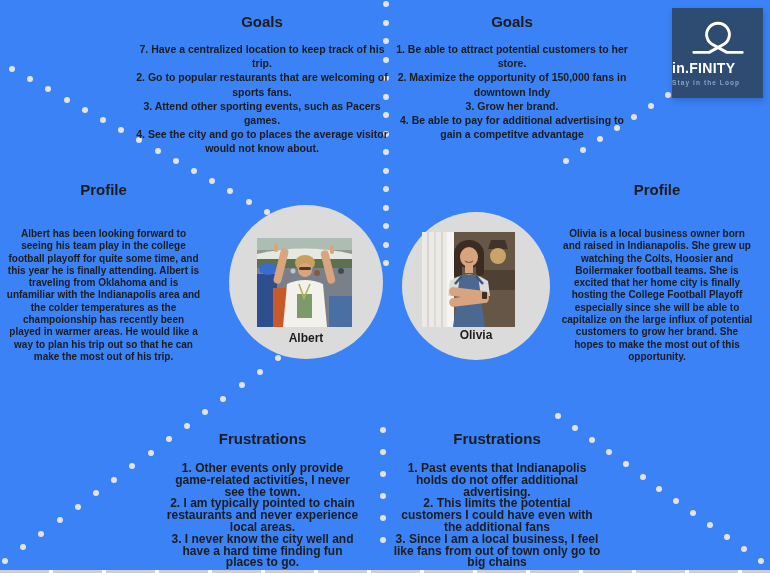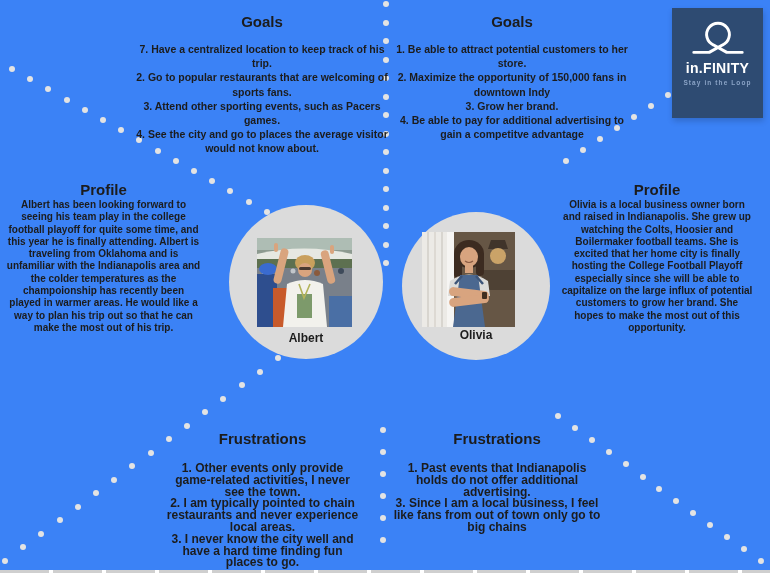--- a/index.html
+++ b/index.html
@@ -7,42 +7,42 @@
     position:relative;width:770px;height:573px;background:#3b82f6;overflow:hidden;
     font-family:"Liberation Sans",sans-serif;font-weight:bold;color:#1c1c1c;
   }
   
   #dots{position:absolute;left:0;top:0;width:770px;height:573px;pointer-events:none;z-index:0;}
   .dot{position:absolute;width:6px;height:6px;border-radius:50%;background:#e3e3e3;}
   
   .sec{position:absolute;text-align:center;z-index:2;}
   .sec-title{font-size:15px;line-height:19px;}
   .goals-body{margin-top:11px;font-size:10.5px;line-height:14.2px;}
-  .profile-body{font-size:10px;line-height:12.3px;}
+  .profile-body{margin-top:29px;font-size:10px;line-height:12.3px;}
   .frus-body{margin-top:15px;font-size:12px;line-height:11.8px;}
   #goals-left{left:132px;top:12px;width:260px;}
   #goals-right{left:394px;top:12px;width:236px;}
   #profile-left{left:6px;top:180px;width:195px;}
   #profile-right{left:561px;top:180px;width:192px;}
   #frus-left{left:165px;top:429px;width:195px;}
   #frus-right{left:392px;top:429px;width:210px;}
   
   .avatar-circle{position:absolute;border-radius:50%;background:#dbdbdb;z-index:1;}
   #albert-circle{left:229px;top:205px;width:154px;height:154px;}
   #olivia-circle{left:402px;top:212px;width:148px;height:148px;}
   .avatar-photo{position:absolute;display:block;}
   #albert-photo{left:28px;top:33px;width:95px;height:89px;}
   #olivia-photo{left:20px;top:20px;width:93px;height:95px;}
   .avatar-name{position:absolute;width:100%;text-align:center;font-size:12px;}
   #albert-name{top:126px;}
   #olivia-name{top:116px;}
   
   #logo{
-    position:absolute;left:672px;top:8px;width:91px;height:110px;background:#2e4b72;
-    z-index:2;text-align:center;box-shadow:1px 3px 6px rgba(0,0,0,0.18);
+    position:absolute;left:672px;top:8px;width:91px;height:90px;background:#2e4b72;
+    z-index:2;box-shadow:1px 3px 6px rgba(0,0,0,0.18);
   }
   #logo-icon{display:block;margin:7px auto 0 auto;}
   #logo-brand{font-size:14px;line-height:16px;color:#ffffff;letter-spacing:0.3px;margin-top:1px;}
   #logo-tagline{font-size:6.5px;line-height:8px;color:#8aa3c6;letter-spacing:1.1px;margin-top:3px;}
   
   #bottom-dashes{
     position:absolute;left:0;bottom:0;width:770px;height:3px;z-index:2;
     background:repeating-linear-gradient(90deg,#cfcfcf 0 49px,#ffffff 49px 53px);
   }
 </style>
@@ -226,19 +226,20 @@
       <div>1. Other events only provide game-related activities, I never see the town.</div>
       <div>2. I am typically pointed to chain restaurants and never experience local areas.</div>
       <div>3. I never know the city well and have a hard time finding fun places to go.</div>
     </div>
   </div>
 
   <div class="sec" id="frus-right">
     <div class="sec-title">Frustrations</div>
     <div class="frus-body">
       <div>1. Past events that Indianapolis holds do not offer additional advertising.</div>
+      <div>2. This limits the potential customers I could have even with the additional fans</div>
       <div>3. Since I am a local business, I feel like fans from out of town only go to big chains</div>
     </div>
   </div>
 
   <div id="bottom-dashes"></div>
 
 </div>
 
 </body></html>

